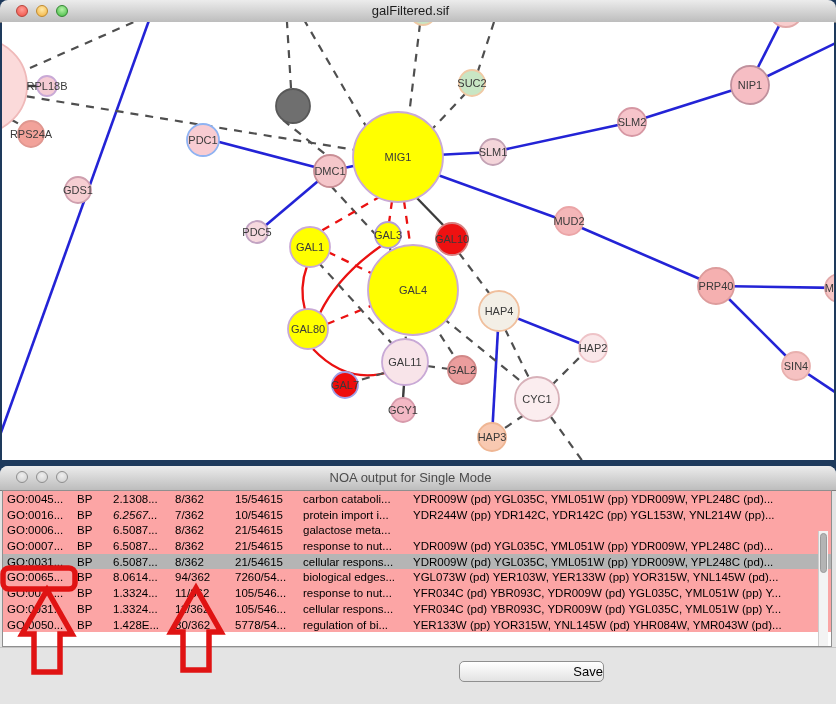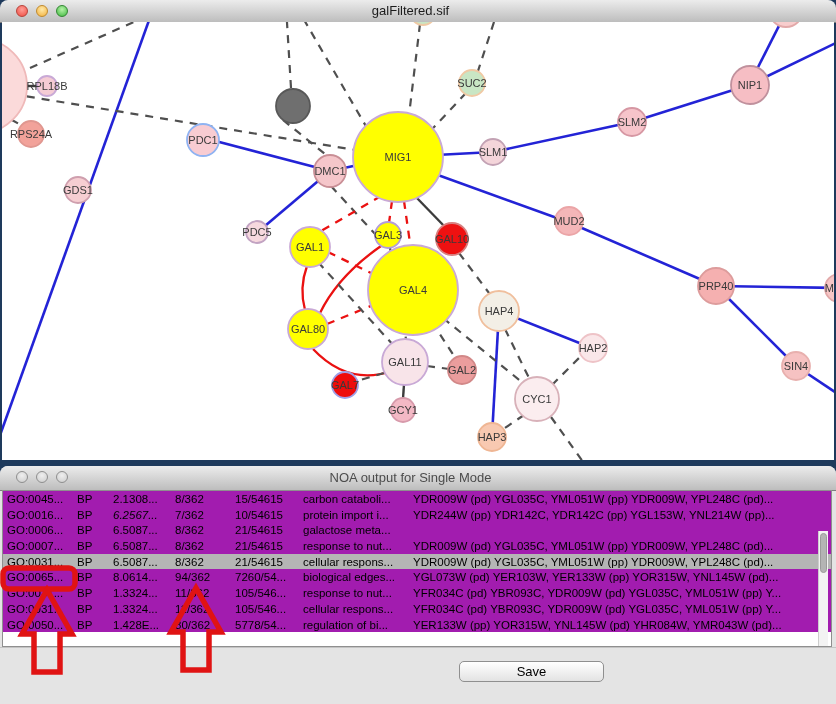--- a/index.html
+++ b/index.html
@@ -32,34 +32,34 @@
   #noa-window{position:absolute;left:0;top:466px;width:836px;height:238px;
               background:#e4e4e4;border-radius:8px 8px 0 0;}
   #noa-titlebar{height:24px;border-radius:8px 8px 0 0;}
   #noa-titlebar .titletext{top:4px;color:#4c4c4c;}
   #noa-table{position:absolute;left:2px;top:24px;width:830px;height:157px;
              background:#fff;border:1px solid #8f8f8f;box-sizing:border-box;overflow:hidden;}
   #noa-table-header{display:flex;height:15px;background:linear-gradient(#fbfbfb,#d7d7d7);
                     border-bottom:1px solid #9c9c9c;}
   .hcell{box-sizing:border-box;border-right:1px solid #ababab;font-size:11px;color:#111;
          text-align:center;line-height:14px;overflow:hidden;white-space:nowrap;flex:0 0 auto;}
-  .trow{display:flex;height:15.7px;background:#a21caf;}
+  .trow{display:flex;height:15.7px;background:#fca5a5;}
   .trow.selected{background:#b5b5b5;}
   .tcell{box-sizing:border-box;padding:1px 3px 0 4px;font-size:11.5px;color:#000;
          overflow:hidden;white-space:nowrap;flex:0 0 auto;line-height:14px;}
   #noa-scrollbar{position:absolute;right:3px;top:40px;width:9px;height:140px;
                  background:#f3f3f3;border-left:1px solid #cdcdcd;}
   #noa-scroll-thumb{position:absolute;left:1px;top:2px;width:7px;height:40px;
                     border-radius:4px;background:#b4b4b4;border:1px solid #9a9a9a;box-sizing:border-box;}
   #noa-footer{position:absolute;left:0;right:0;top:181px;bottom:0;background:#e4e4e4;
               border-top:1px solid #c4c4c4;}
   .mac-btn{position:absolute;top:13px;height:21px;box-sizing:border-box;
            background:linear-gradient(#ffffff,#e3e3e3);border:1px solid #8f8f8f;border-radius:5px;
            font-family:"Liberation Sans",sans-serif;font-size:13px;color:#000;text-align:center;line-height:19px;}
-  #save-btn{left:459px;width:145px;}
+  #save-btn{left:459px;width:145px;text-align:right;}
   #cancel-btn{left:680px;width:141px;}
 
   
   #annotations{position:absolute;left:0;top:0;width:836px;height:704px;pointer-events:none;z-index:50;}
 </style>
 </head>
 <body>
 
 <div id="screen">
 

